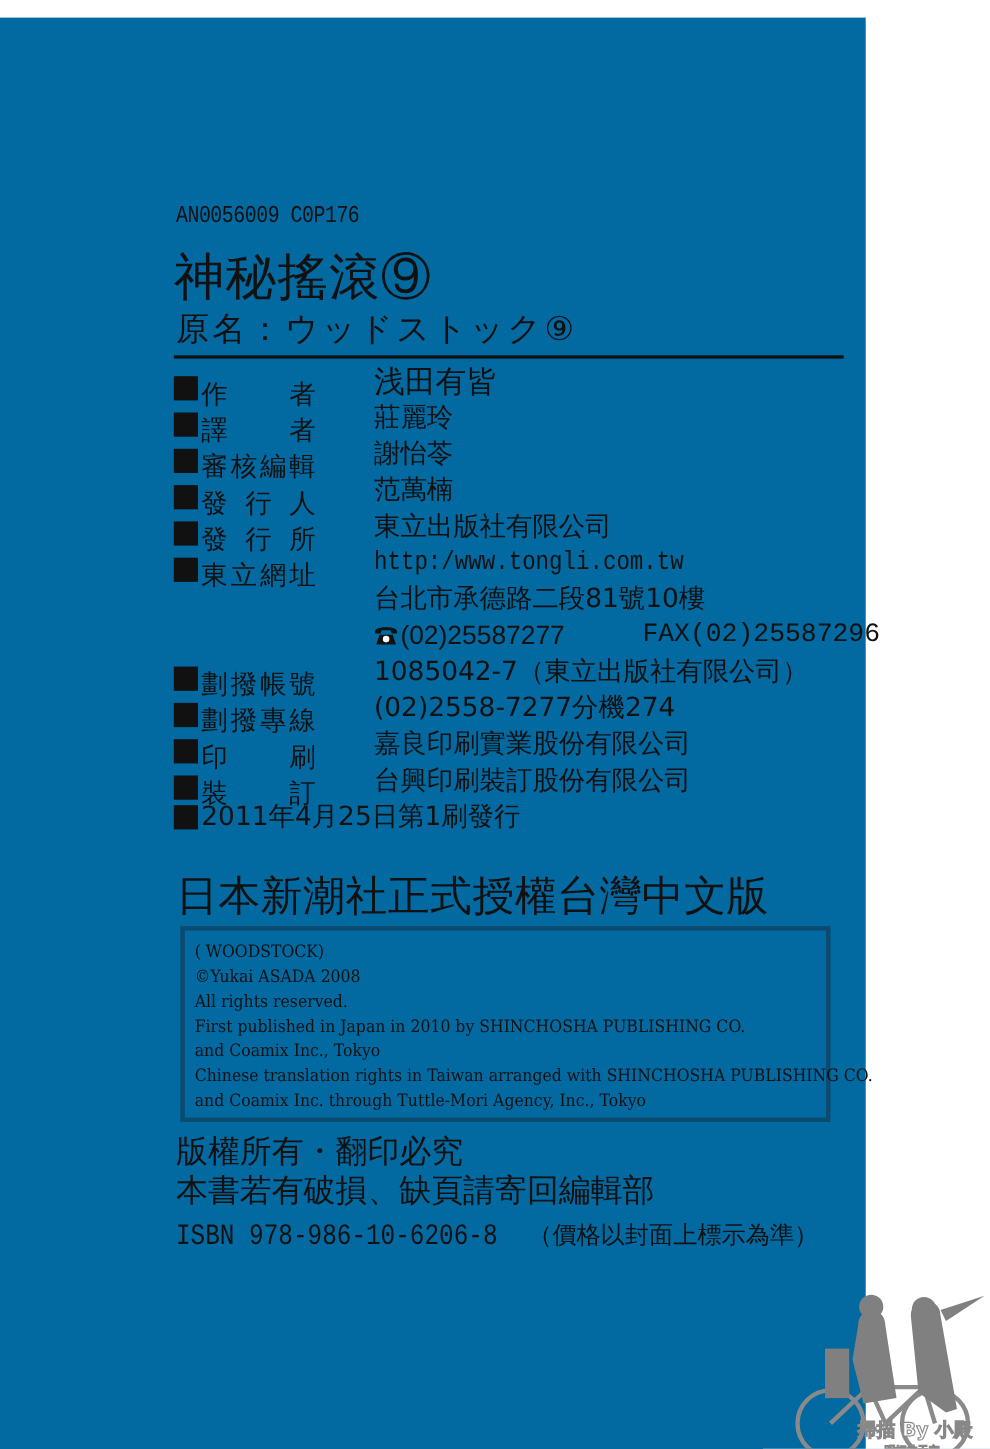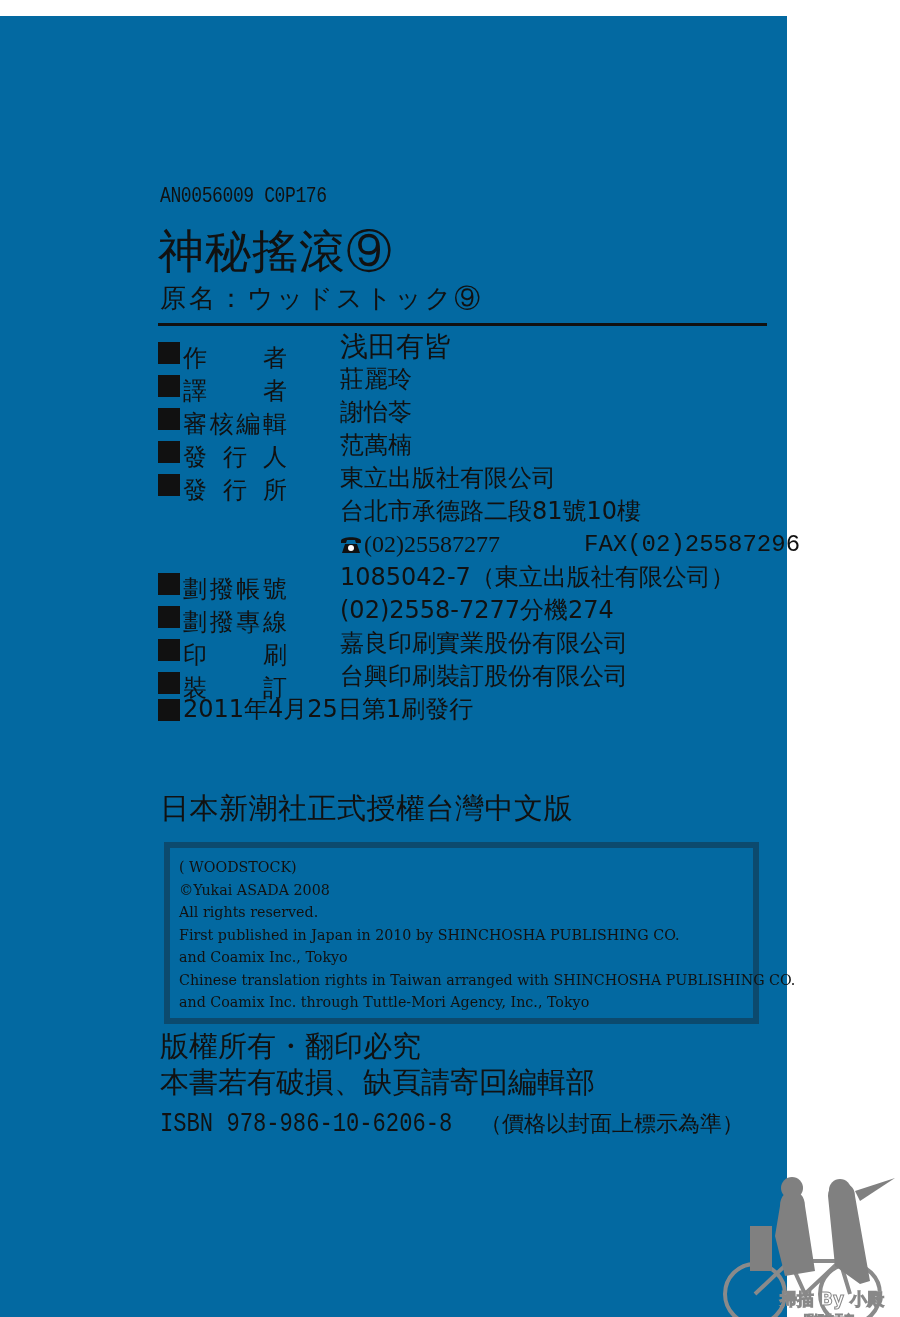--- a/index.html
+++ b/index.html
@@ -5,38 +5,38 @@
   html, body { margin: 0; padding: 0; background: #ffffff; }
   body { width: 900px; height: 1317px; position: relative; overflow: hidden; color: #111; }
   .page { position: absolute; left: 0; top: 16px; width: 787px; height: 1317px; background: #0369a1; }
   .serif { font-family: "DejaVu Serif", "Liberation Serif", serif; }
   .mono { font-family: "Liberation Mono", "DejaVu Sans Mono", monospace; }
   .sans { font-family: "DejaVu Sans", "Liberation Sans", sans-serif; }
   .abs { position: absolute; white-space: nowrap; }
 
   .code-line { left: 160px; top: 168px; font-size: 22px; letter-spacing: -0.5px; transform: scaleX(0.82); transform-origin: left; }
   .title { left: 158px; top: 208px; font-size: 46px; line-height: 54px; letter-spacing: 1px; }
-  .orig-title { left: 160px; top: 268px; font-size: 26px; line-height: 32px; letter-spacing: 3px; font-family: Liberation Mono, monospace; }
+  .orig-title { left: 160px; top: 268px; font-size: 30px; line-height: 32px; letter-spacing: 3px; }
   .rule { position: absolute; left: 158px; top: 307px; width: 609px; height: 3px; background: #111; }
 
   .rows { position: absolute; left: 158px; top: 314px; width: 640px; }
   .row { position: relative; height: 33px; font-size: 24px; line-height: 33px; }
   .row .label { position: absolute; left: 0; top: 0; display: flex; align-items: center; }
   .row .bullet { display: inline-block; width: 22px; height: 22px; background: #111; margin-right: 3px; }
   .row .label-text { display: inline-block; width: 104px; text-align-last: justify; text-align: justify; margin-top: 12px; }
   .row .value { position: absolute; left: 182px; top: 0; }
   .row .value.mono { font-size: 24px; transform: scaleX(0.85); transform-origin: left; }
   .row .fax { position: absolute; left: 424px; }
   .phone-icon { display: inline-block; width: 22px; height: 20px; margin-right: 2px; vertical-align: -2px; }
 
   .date-row { font-size: 24px; }
 
-  .license { left: 160px; top: 773px; font-size: 29px; letter-spacing: 0.5px; }
+  .license { left: 160px; top: 773px; font-size: 38px; letter-spacing: 0.5px; }
 
-  .box { position: absolute; left: 164px; top: 826px; width: 583px; height: 170px; border: 6px solid #0c4a6e; box-sizing: content-box; }
+  .box { position: absolute; left: 164px; top: 826px; width: 583px; height: 170px; border: 4px solid #0c4a6e; box-sizing: content-box; }
   .box-lines { position: absolute; left: 9px; top: 8px; font-size: 15.5px; line-height: 22.5px; transform: scaleX(0.92); transform-origin: left; }
   .box-line { white-space: nowrap; }
 
   .rights { left: 160px; top: 1012px; font-size: 29px; line-height: 36px; }
   .damage { left: 160px; top: 1048px; font-size: 29px; line-height: 36px; }
   .isbn { left: 160px; top: 1088px; font-size: 27px; line-height: 36px; }
   .isbn .isbn-num { font-family: "Liberation Mono", "DejaVu Sans Mono", monospace; display: inline-block; transform: scaleX(0.82); transform-origin: left; width: 520px; }
   .isbn .price-note { position: absolute; left: 320px; top: 2px; font-size: 22px; }
 
   .watermark { position: absolute; left: 720px; left: 720px; top: 1150px; width: 180px; height: 167px; }
@@ -82,24 +82,31 @@
       <div class="value">范萬楠</div>
     </div>
     <div class="row">
       <div class="label">
           <span class="bullet"></span>
           <span class="label-text">發 行 所</span>
         </div>
       <div class="value">東立出版社有限公司</div>
     </div>
     <div class="row">
+      <div class="label">
+          <span class="bullet"></span>
+          <span class="label-text">東立網址</span>
+        </div>
+      <div class="value mono">http:/www.tongli.com.tw</div>
+    </div>
+    <div class="row">
       <div class="value">台北市承德路二段81號10樓</div>
     </div>
     <div class="row">
-      <div class="value" style="font-family:Liberation Serif, serif;">
+      <div class="value" style="font-family:Liberation Sans, sans-serif;">
         <svg class="phone-icon" viewBox="0 0 22 20">
           <path d="M1 7 C1 2 21 2 21 7 L21 9 L16 9 L15 6 L7 6 L6 9 L1 9 Z" fill="#111"></path>
           <path d="M5 10 L17 10 L20 19 L2 19 Z" fill="#111"></path>
           <circle cx="11" cy="14" r="3" fill="#fff"></circle>
         </svg><span>(02)25587277</span>
       </div>
       <div class="fax mono" style="left:426px;">FAX(02)25587296</div>
     </div>
     <div class="row">
       <div class="label">

